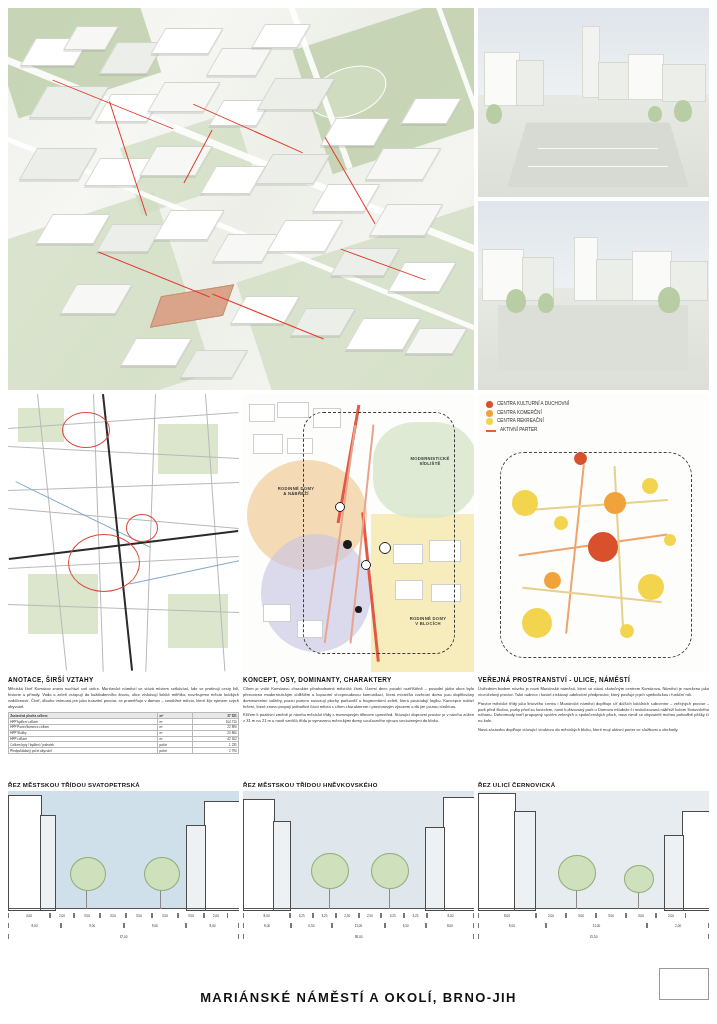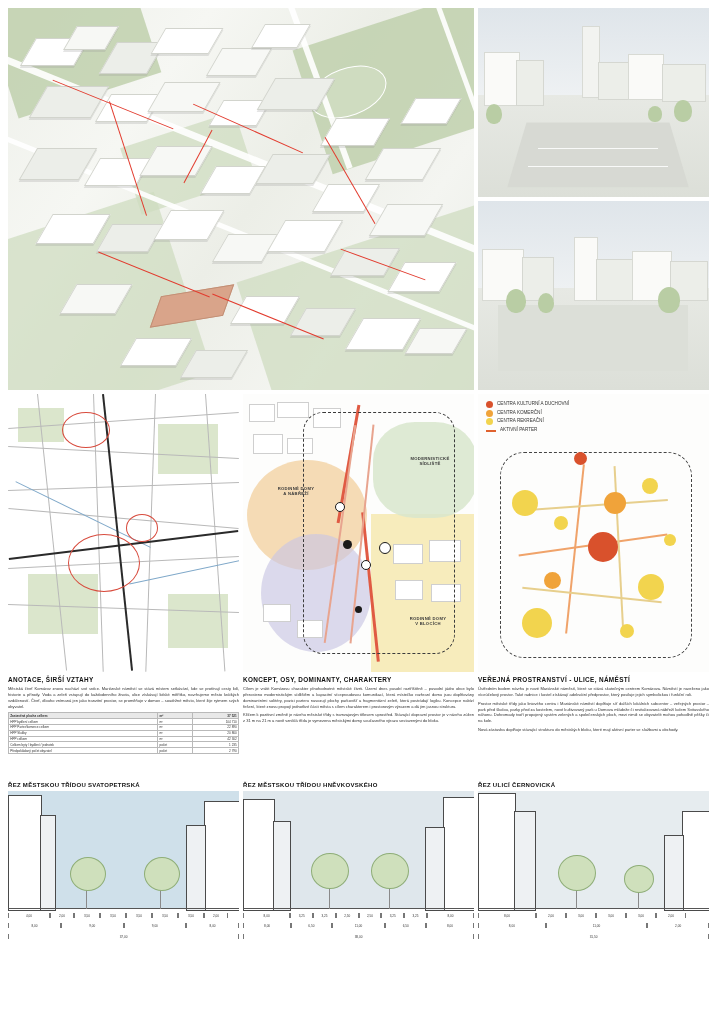--- a/index.html
+++ b/index.html
@@ -471,14 +471,18 @@
           <div class="dimcell" style="width:100px">11,00</div>
           <div class="dimcell" style="width:60px">2,00</div>
         </div>
         <div class="dimrow" style="top:143px;">
           <div class="dimcell" style="width:231px">31,50</div>
         </div>
       </div>
     </div>
   </div>
 
+  <div class="footer">
+    <div class="ftitle">MARIÁNSKÉ NÁMĚSTÍ A OKOLÍ, BRNO-JIH</div>
+    <div class="fbox"></div>
+  </div>
 
 </div>
 
 </body></html>

